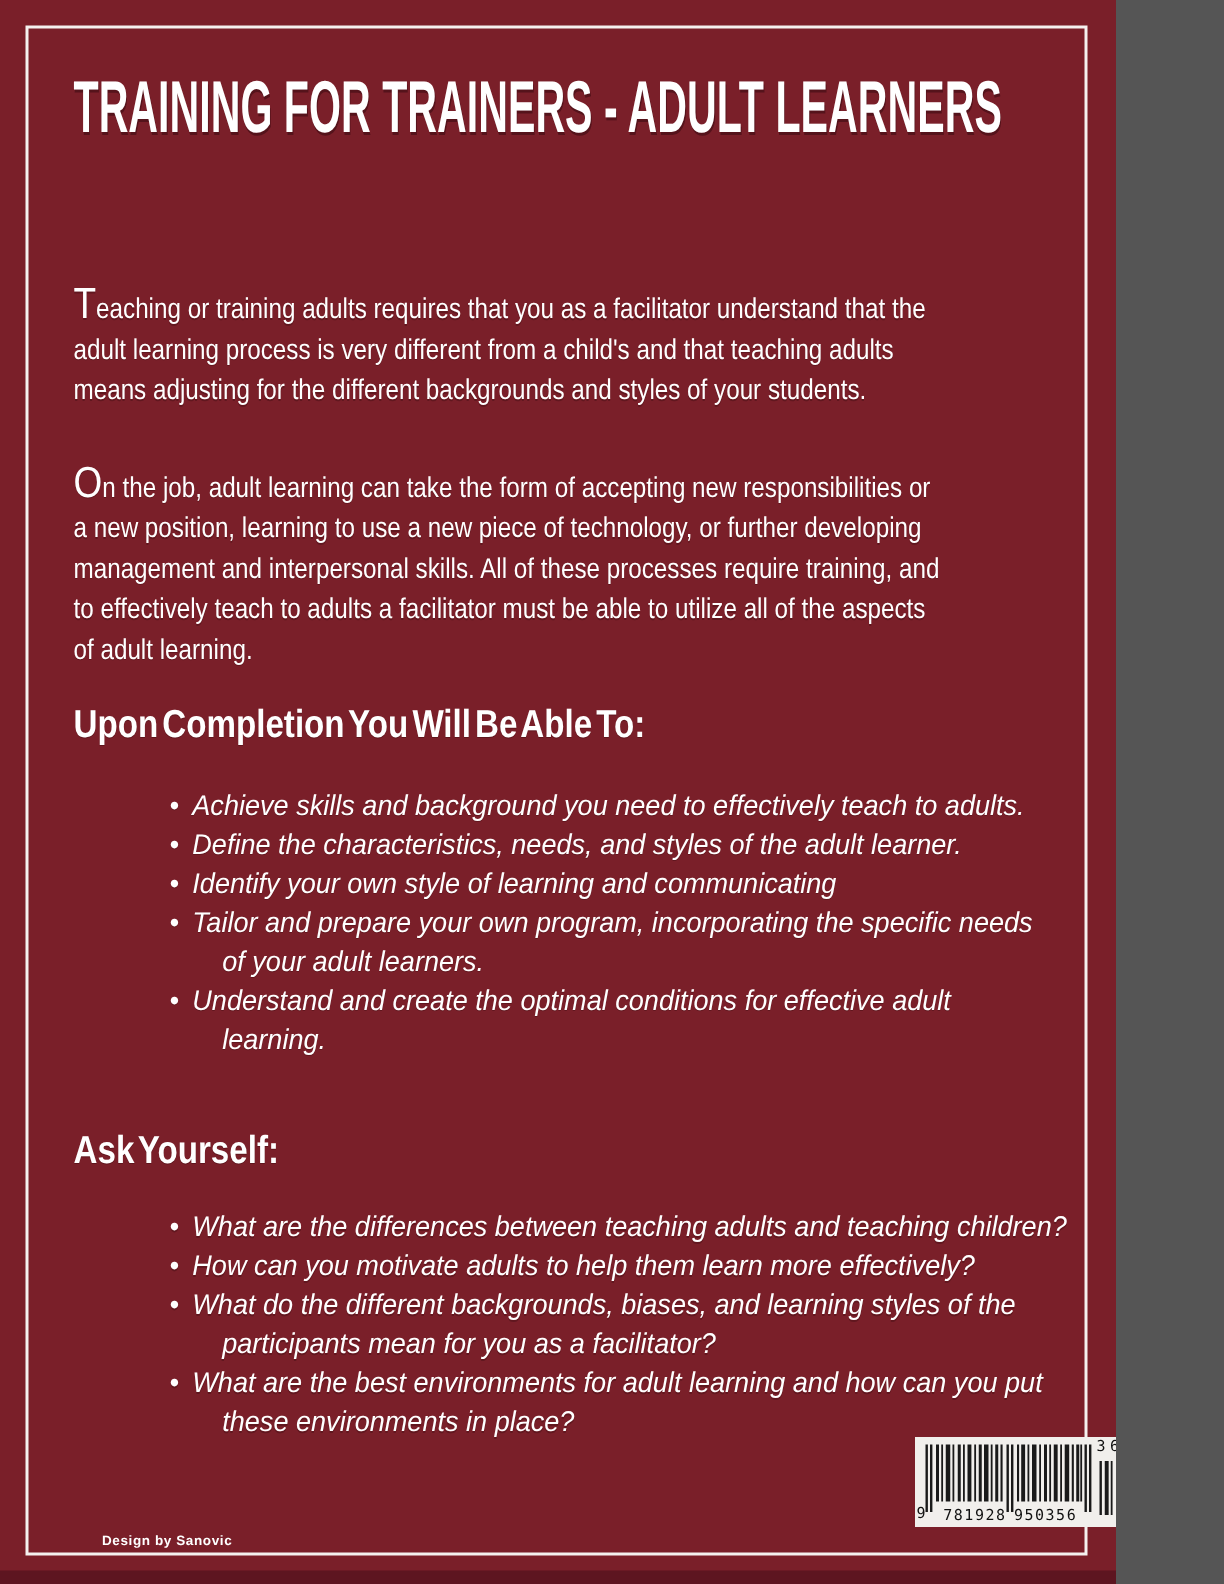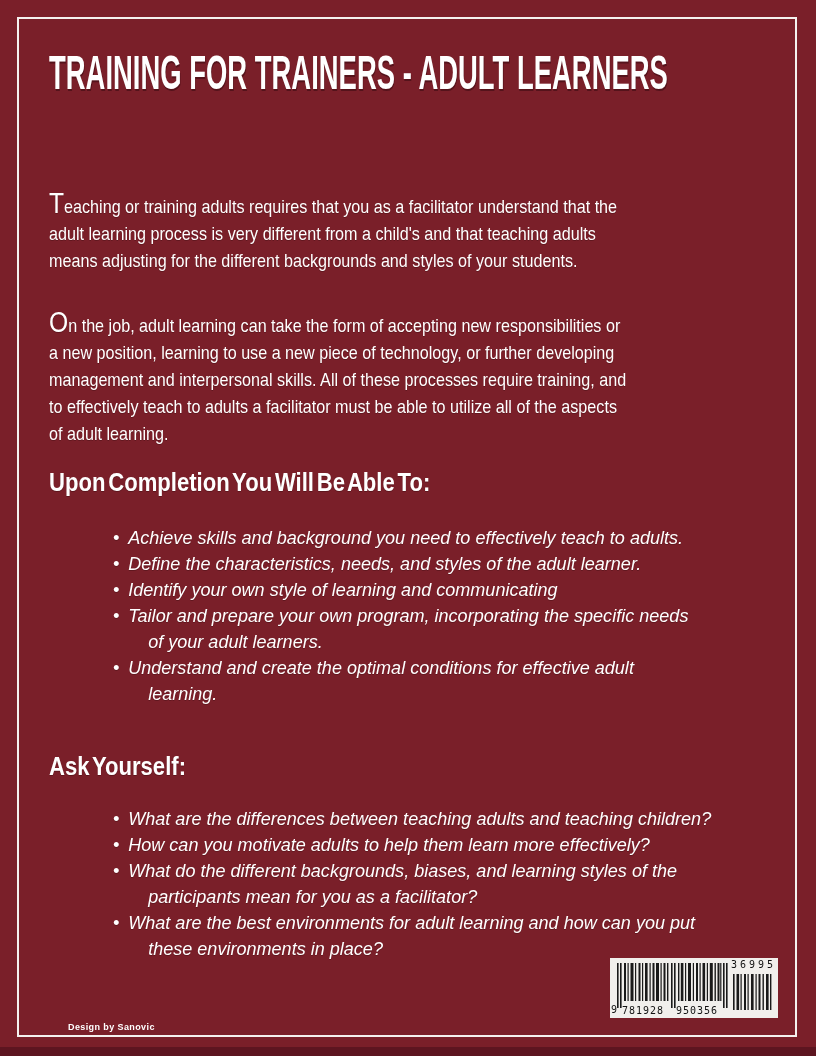--- a/index.html
+++ b/index.html
@@ -5,21 +5,21 @@
   :root{
     --background:#7a1f29;
     --border:#f5f1ef;
     --text:#ffffff;
     --barcode-bg:#f1efec;
     --bottom-edge:#5d1520;
     --bar-ink:#1a1a1a;
   }
   html,body{margin:0;padding:0;background:#555;}
   #page{
-    position:relative;width:816px;height:1056px;overflow:hidden;
+    position:relative;width:744px;height:1056px;overflow:hidden;
     background:var(--background);color:var(--text);
     font-family:"Liberation Sans",sans-serif;
   }
   .frame{
     position:absolute;left:17px;top:17px;right:19px;bottom:19px;
     border:2px solid var(--border);pointer-events:none;
   }
   .title{
     position:absolute;left:49px;top:44px;margin:0;
     font-size:49px;font-weight:bold;line-height:56px;white-space:nowrap;
@@ -60,21 +60,21 @@
   .barcode{
     position:absolute;left:610px;top:958px;width:168px;height:60px;
     background:var(--barcode-bg);
   }
   .barcode svg{position:absolute;left:0;top:0;}
   .barcode .digits{
     position:absolute;color:#111;font-family:"DejaVu Sans Mono",monospace;
     font-size:10px;line-height:10px;
   }
   .bc-left-digit{left:1px;bottom:3px;}
-  .bc-group1{left:12px;bottom:2px;width:49px;text-align:left;letter-spacing:1px;}
+  .bc-group1{left:12px;bottom:2px;width:49px;text-align:right;letter-spacing:1px;}
   .bc-group2{left:66px;bottom:2px;width:47px;letter-spacing:1px;}
   .bc-sup{left:121px;top:2px;width:44px;text-align:center;letter-spacing:3px;}
   .bottom-edge{
     position:absolute;left:0;right:0;bottom:0;height:9px;
     background:var(--bottom-edge);
   }
 </style>
 </head>
 <body>
 

